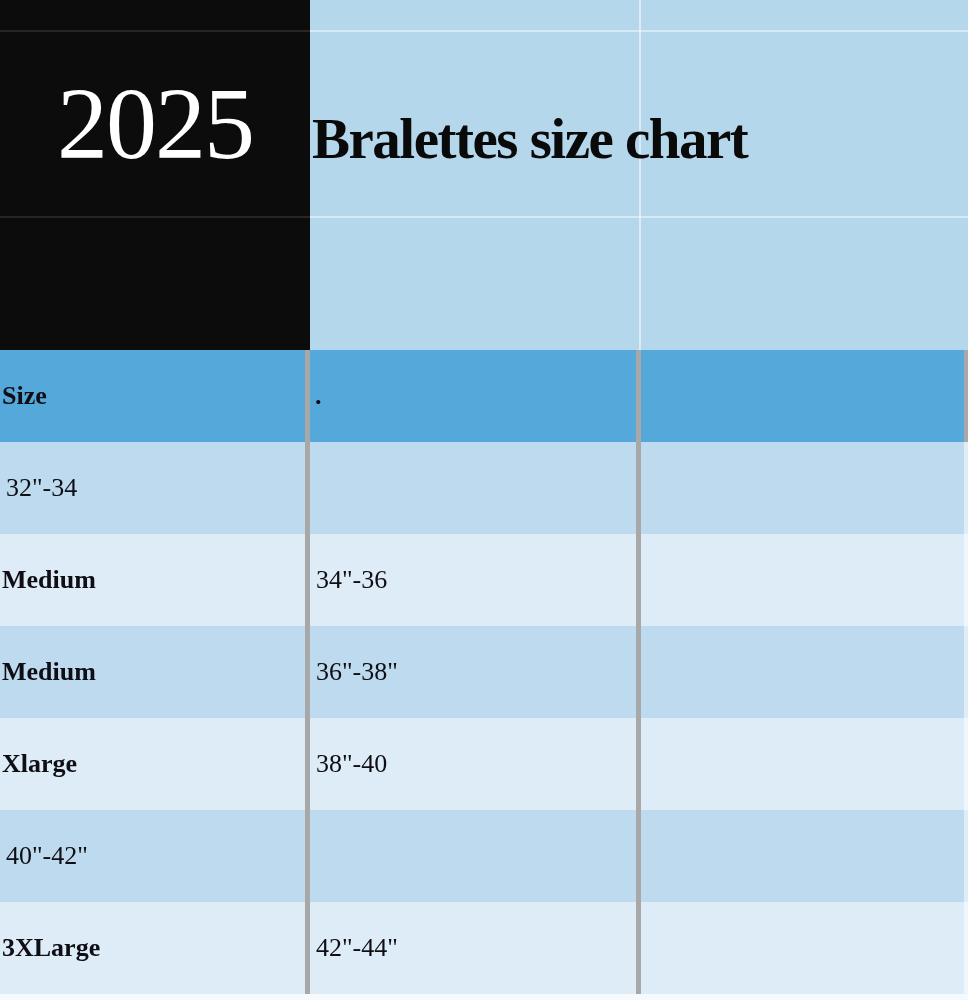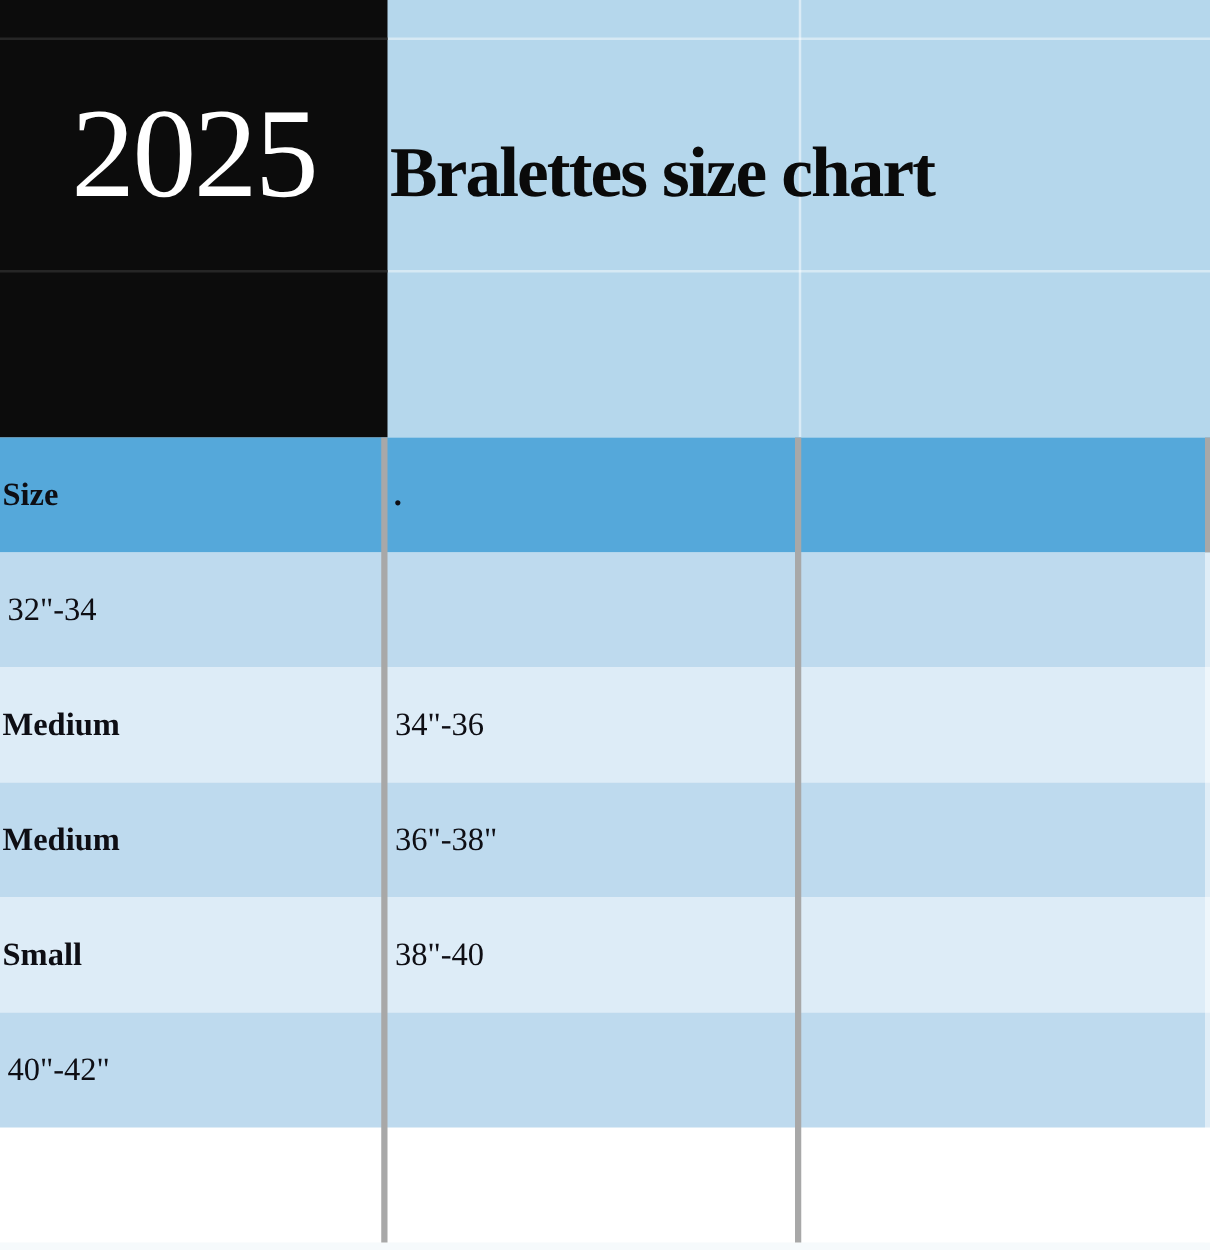--- a/index.html
+++ b/index.html
@@ -171,30 +171,35 @@
       <div class="cell-3"></div>
     </div>
 
     <div class="t-row dark">
       <div class="cell-1">Medium</div>
       <div class="cell-2">36"-38"</div>
       <div class="cell-3"></div>
     </div>
 
     <div class="t-row light">
-      <div class="cell-1">Small</div>
+      <div class="cell-1">Xlarge</div>
       <div class="cell-2">38"-40</div>
       <div class="cell-3"></div>
     </div>
 
     <div class="t-row dark">
       <div class="cell-2">40"-42"</div>
       <div class="cell-3"></div>
     </div>
 
+    <div class="t-row light">
+      <div class="cell-1">3XLarge</div>
+      <div class="cell-2">42"-44"</div>
+      <div class="cell-3"></div>
+    </div>
 
     <div class="sep s1"></div>
     <div class="sep s2"></div>
     <div class="edge-gray"></div>
     <div class="edge-light"></div>
   </div>
 
   <div class="bottom-strip"></div>
 
 </div>

